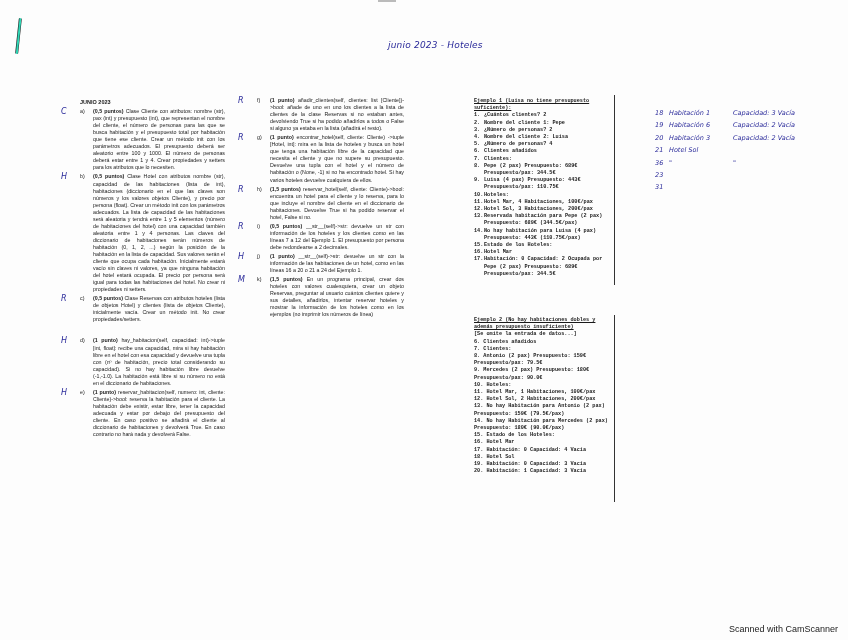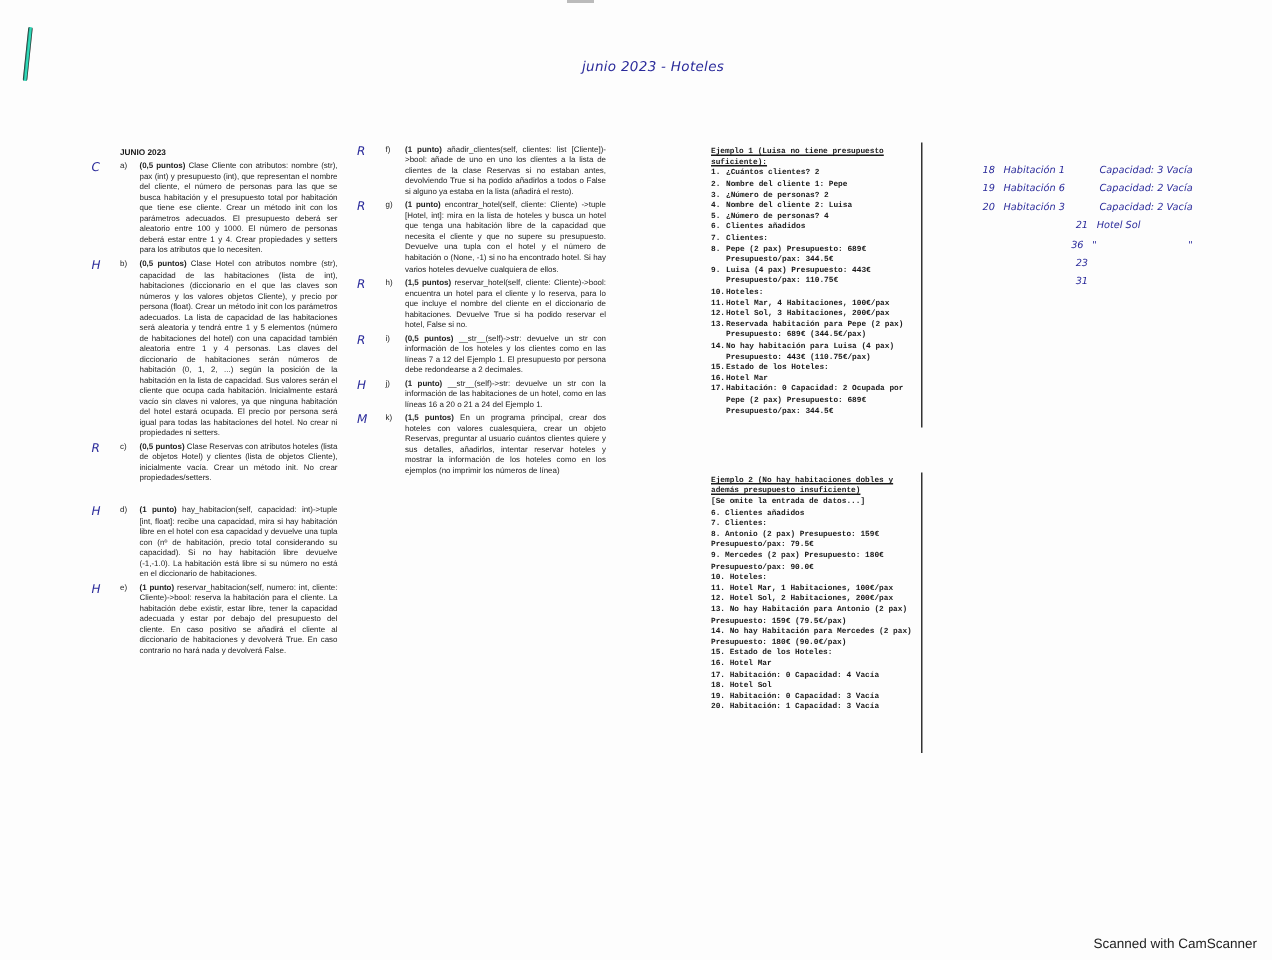--- a/index.html
+++ b/index.html
@@ -17,21 +17,21 @@
   .heading{font-weight:bold;margin-bottom:2px;font-size:5.5px;}
   .mono{position:absolute;font-family:"Liberation Mono",monospace;font-size:5.2px;line-height:7.2px;font-weight:bold;color:#1a1a1a;}
   .ex1{left:474px;top:98px;width:140px;}
   .ex2{left:474px;top:317px;width:140px;}
   .ex-title{text-decoration:underline;}
   .ln{display:flex;}
   .ln .n{width:10px;flex:none;}
   .ln .t{flex:1;}
   .vrule{position:absolute;left:614px;width:1px;background:#333;}
   .hnotes{position:absolute;left:655px;top:107px;font-size:6.5px;line-height:12.4px;}
-  .hnotes .row{display:flex;justify-content:flex-end;}
+  .hnotes .row{display:flex;}
   .hnotes .n{width:14px;}
   .hnotes .a{width:64px;}
   .footer{position:absolute;right:10px;bottom:6px;font-size:9px;color:#222;font-family:"Liberation Sans",sans-serif;margin-left:36px;}
   .dot{position:absolute;left:378px;top:0;width:18px;height:2px;background:#bbb;}
 </style>
 </head>
 <body>
 
 <div class="dot"></div>
 <div class="mark"></div>

